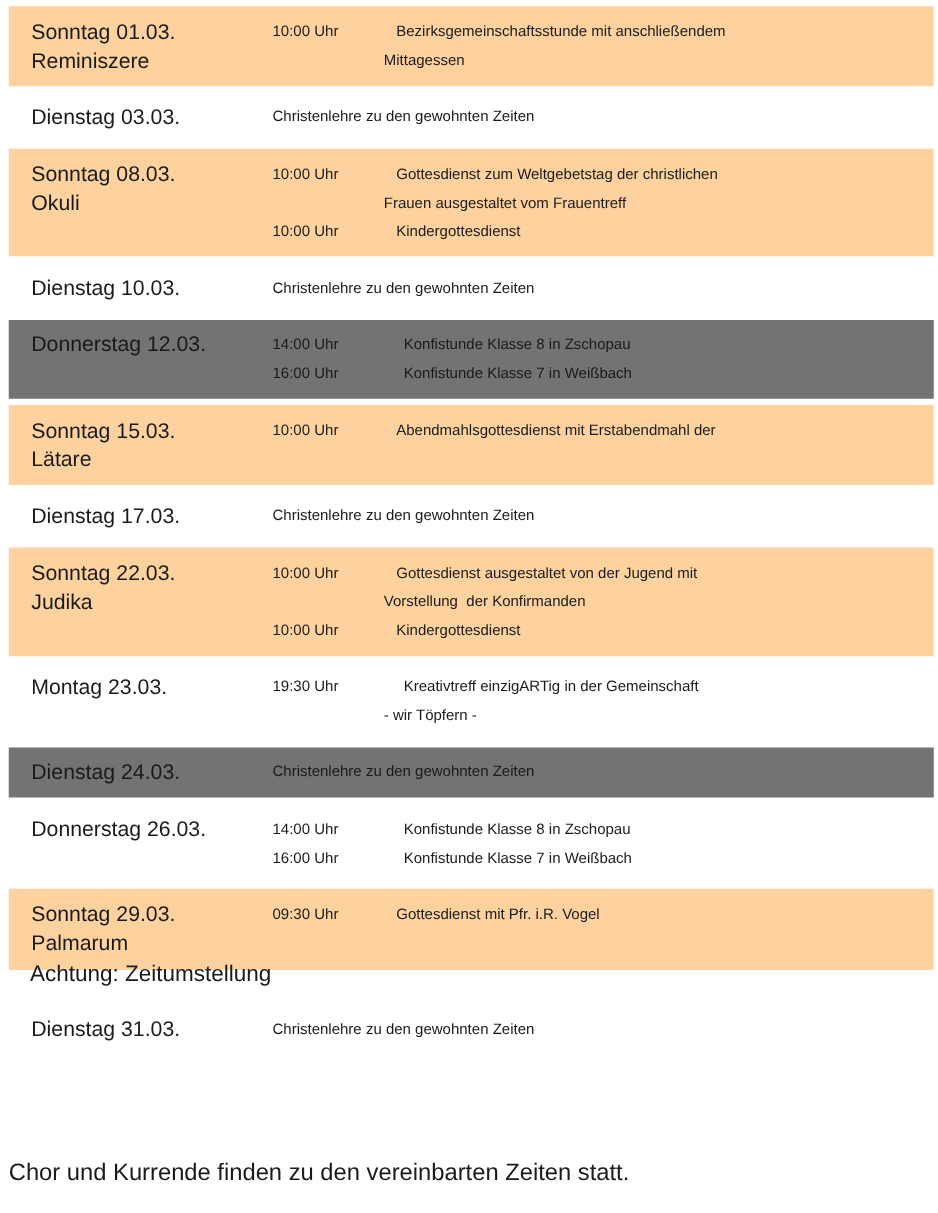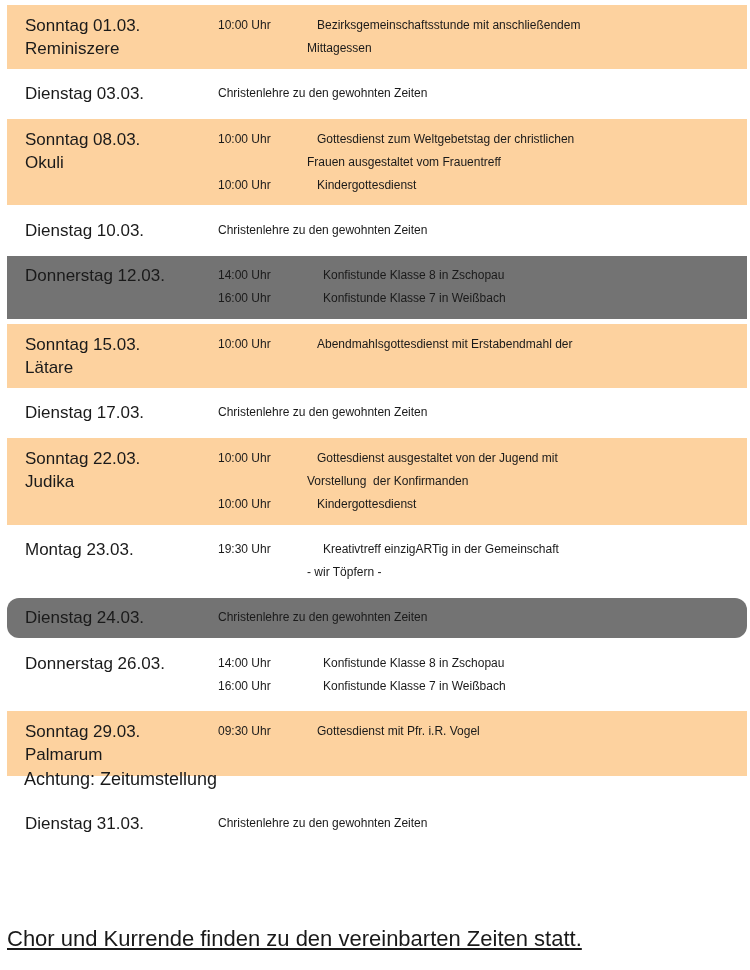--- a/index.html
+++ b/index.html
@@ -16,21 +16,21 @@
   .bold .date, .bold .time, .bold .desc { font-weight: normal; }
   .date .sub { display: block; }
   .lines { position: absolute; left: 211px; right: 10px; }
   .line { position: relative; height: 23px; font-size: 12px; line-height: 23px; white-space: nowrap; }
   .time { position: absolute; left: 0; top: 0; }
   .desc { position: absolute; left: 105px; top: 0; }
   .bold .desc { left: 89px; margin-left: 10px; }
   .cont { position: absolute; left: 89px; top: 0; }
   .fulltext { position: absolute; left: 0; top: 0; }
   .note { position: absolute; left: 24px; font-size: 18px; line-height: 18px; }
-  .footer { position: absolute; left: 7px; font-size: 22px; line-height: 23px; text-decoration: underline; }
+  .footer { position: absolute; left: 7px; font-size: 19px; line-height: 23px; }
 </style>
 </head>
 <body>
 
 <div class="row orange bold" style="top:5px;height:64px;">
   <div class="date" style="top:9px;">
     <span class="sub">Sonntag 01.03.</span>
     <span class="sub">Reminiszere</span>
   </div>
   <div class="lines" style="top:9px;">
@@ -144,21 +144,21 @@
     <div class="line">
       <span class="time">19:30 Uhr</span>
       <span class="desc">Kreativtreff einzigARTig in der Gemeinschaft</span>
     </div>
     <div class="line">
       <span class="cont">- wir Töpfern -</span>
     </div>
   </div>
 </div>
 
-<div class="row gray" style="top:598px;height:40px;border-radius:12px;">
+<div class="row gray" style="top:598px;height:40px;">
   <div class="date" style="top:8px;">Dienstag 24.03.</div>
   <div class="lines" style="top:8px;">
     <div class="line">
         <span class="fulltext">Christenlehre zu den gewohnten Zeiten</span>
       </div>
   </div>
 </div>
 
 <div class="row plain" style="top:652px;height:50px;">
   <div class="date" style="top:0;">Donnerstag 26.03.</div>

